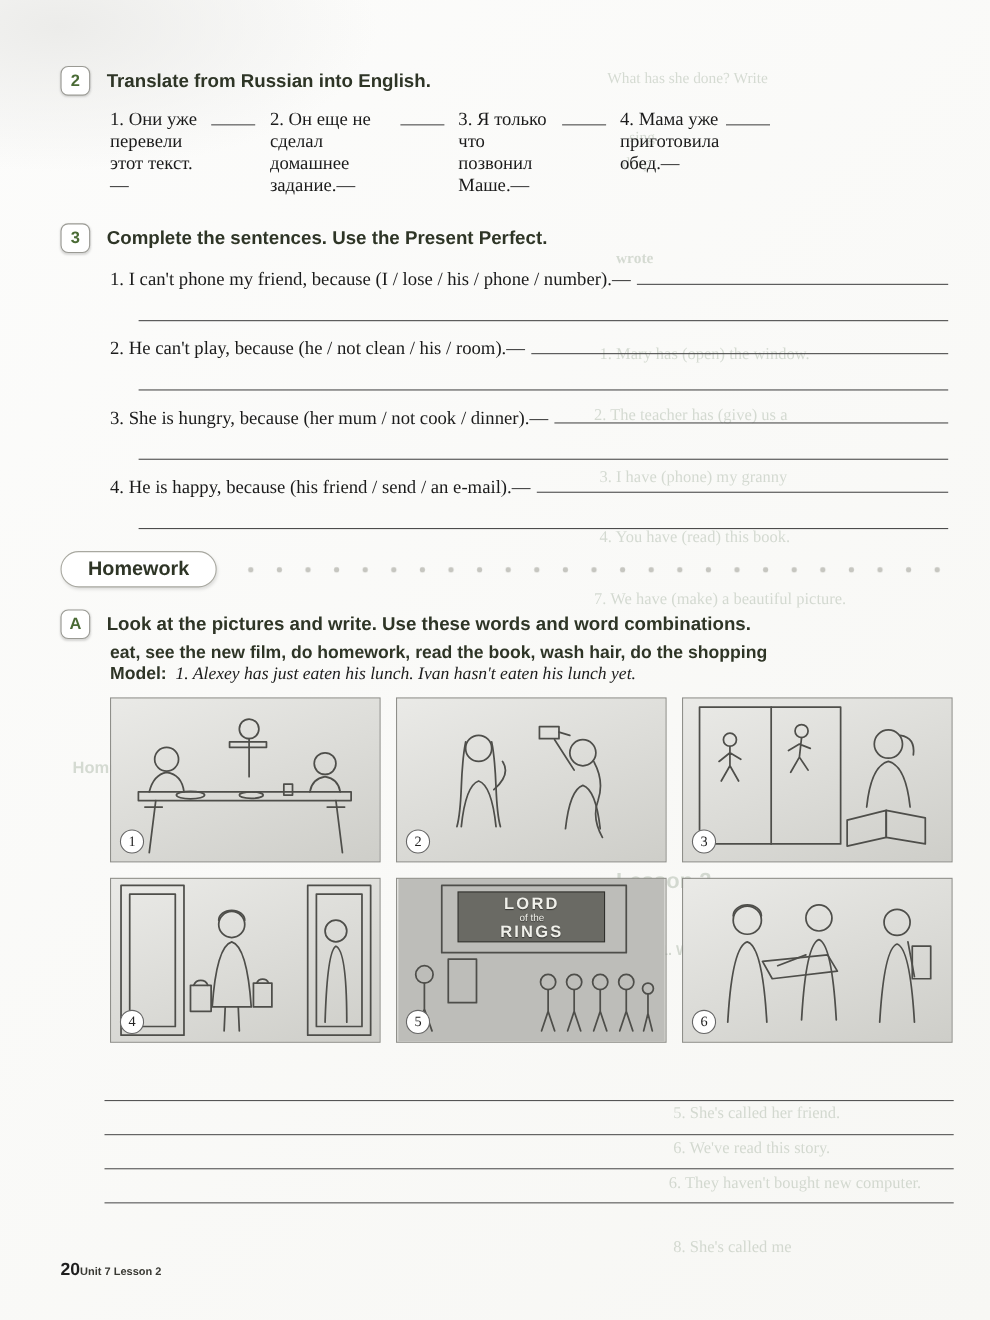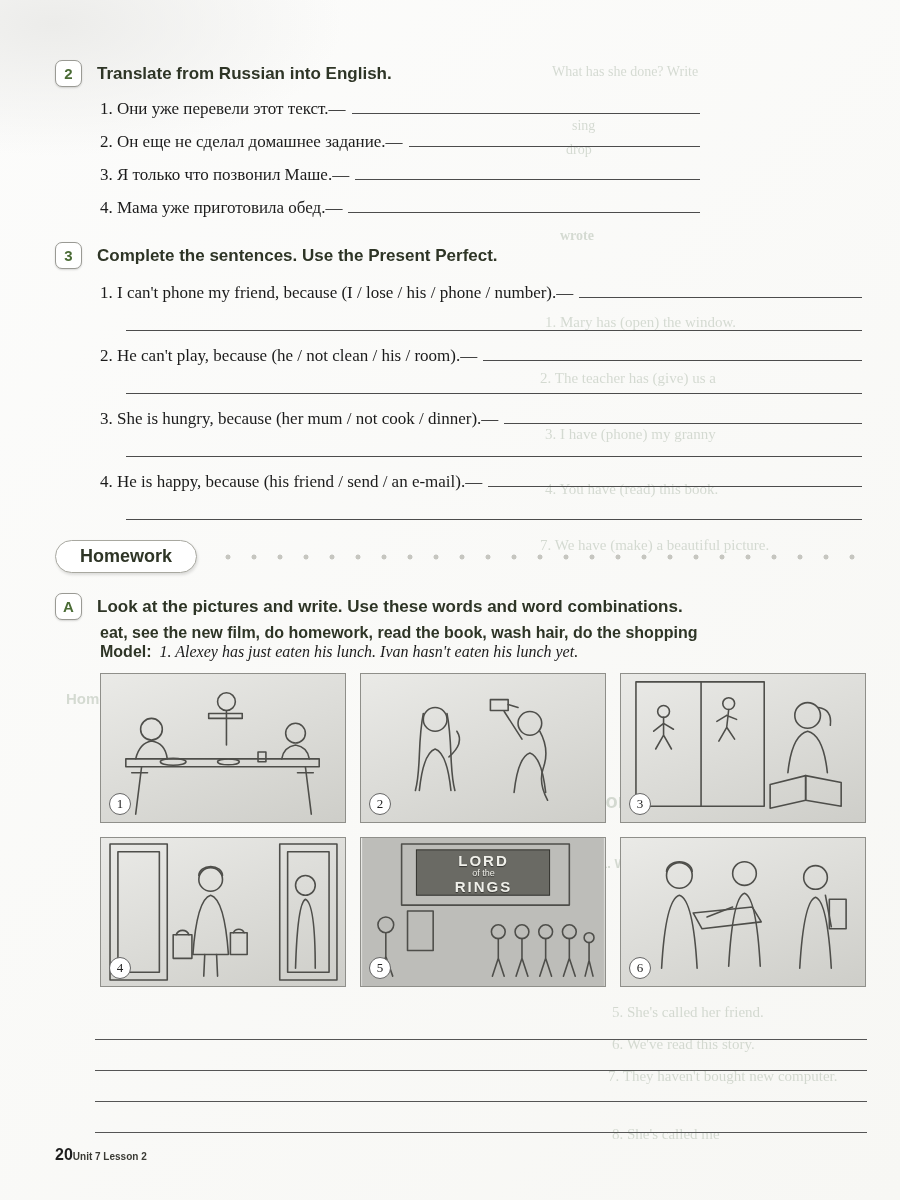--- a/index.html
+++ b/index.html
@@ -48,21 +48,21 @@
     border:1.6px solid #9a9a94;border-radius:7px;background:#fff;
     display:flex;align-items:center;justify-content:center;
     font-weight:bold;font-size:15px;color:#4a6b35;
     box-shadow:0 1px 2px rgba(0,0,0,.15);
   }
   .ex-title{font-weight:bold;font-size:17px;color:#2e3526}
 
   .item-row{display:flex;align-items:baseline;font-family:"Liberation Serif",serif;font-size:17px;color:#1b1b1b}
   .fill{flex:1;border-bottom:1px solid #4c4c4c;height:13px;margin-left:6px;min-width:40px}
 
-  .ex2-items{margin:12px 0 0 45px;width:600px;display:flex;flex-direction:column;gap:13px}
+  .ex2-items{margin:12px 0 0 45px;width:600px;display:flex;flex-direction:row;gap:13px}
 
   .ex3-items{margin:14px 0 16px 45px;width:762px}
   .ex3-item{margin-bottom:15px}
   .line2{margin:27px 0 0 26px;border-bottom:1px solid #4c4c4c;height:0}
 
   .hw-row{display:flex;align-items:center;margin-top:20px;gap:18px}
   .hw-pill{
     border:1.6px solid #a8a8a0;border-radius:18px;padding:5px 24px;background:#fff;
     font-weight:bold;font-size:18px;color:#2e3526;
     box-shadow:1px 2px 3px rgba(0,0,0,.12);
@@ -121,21 +121,21 @@
   <span class="bt bt5">1. Mary has (open) the window.</span>
   <span class="bt bt6">2. The teacher has (give) us a</span>
   <span class="bt bt7">3. I have (phone) my granny</span>
   <span class="bt bt8">4. You have (read) this book.</span>
   <span class="bt bt9">7. We have (make) a beautiful picture.</span>
   <span class="bt bt10">Homework</span>
   <span class="bt bt11">Lesson 2</span>
   <span class="bt bt12">1. Write the sentences. Use</span>
   <span class="bt bt13">5. She's called her friend.</span>
   <span class="bt bt14">6. We've read this story.</span>
-  <span class="bt bt15">7. They haven't bought new computer.</span>
+  <span class="bt bt15">6. They haven't bought new computer.</span>
   <span class="bt bt16">8. She's called me</span>
 
   <div class="content">
 
     <section>
       <div class="ex-header">
         <div class="badge">2</div>
         <div class="ex-title">Translate from Russian into English.</div>
       </div>
       <div class="ex2-items">

